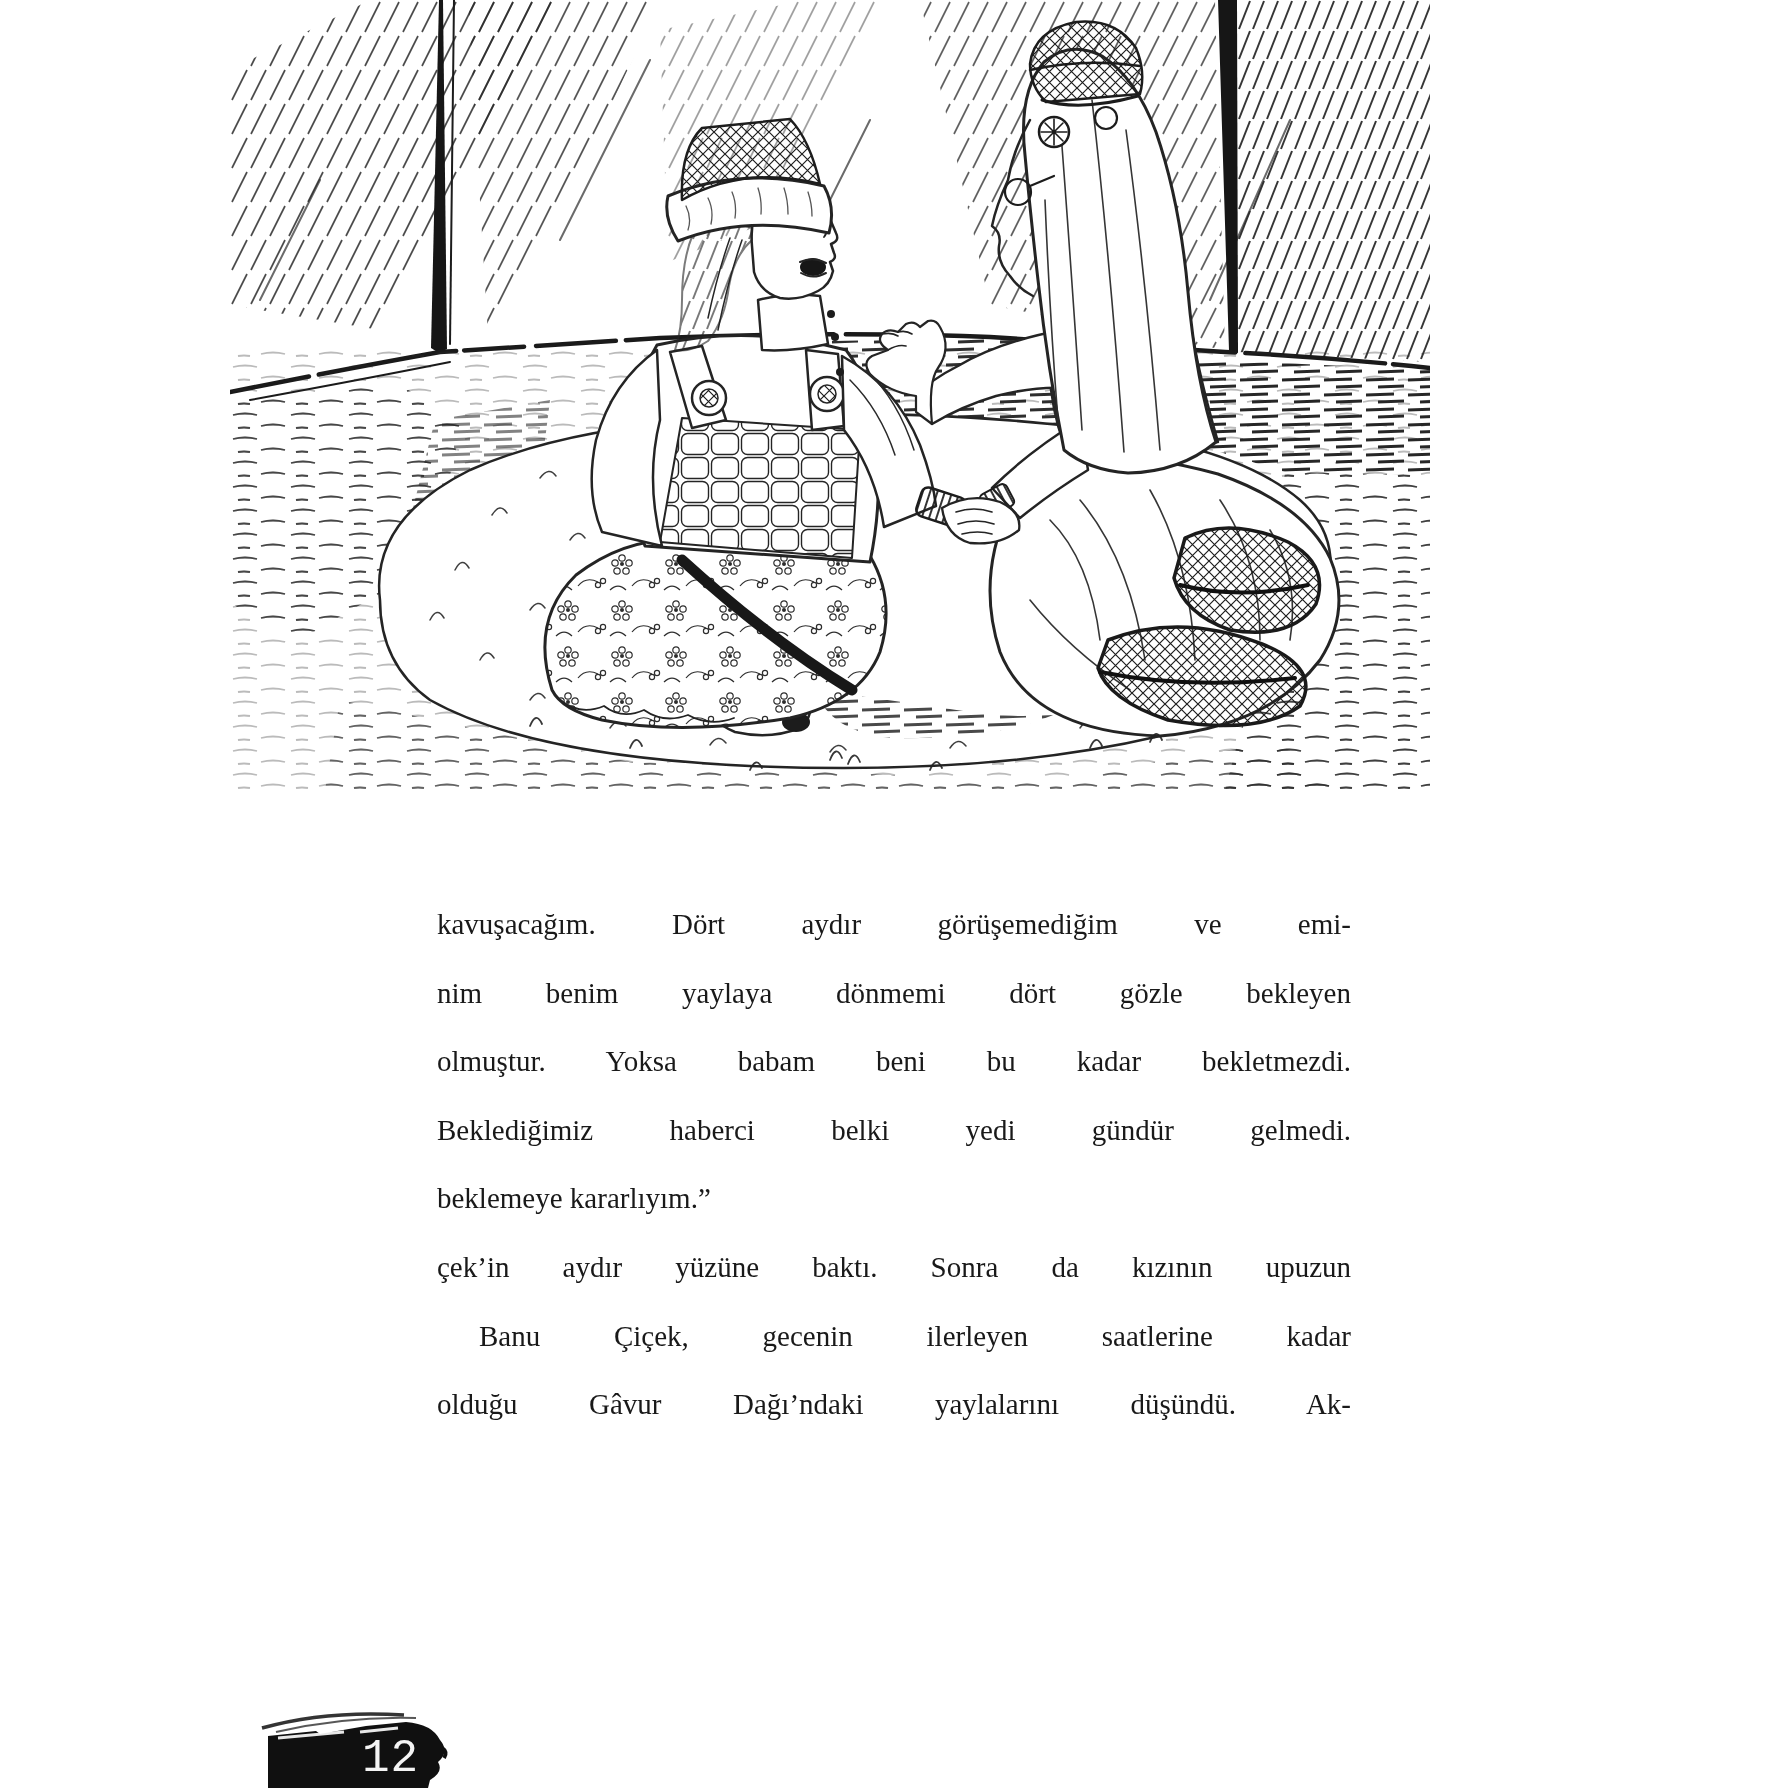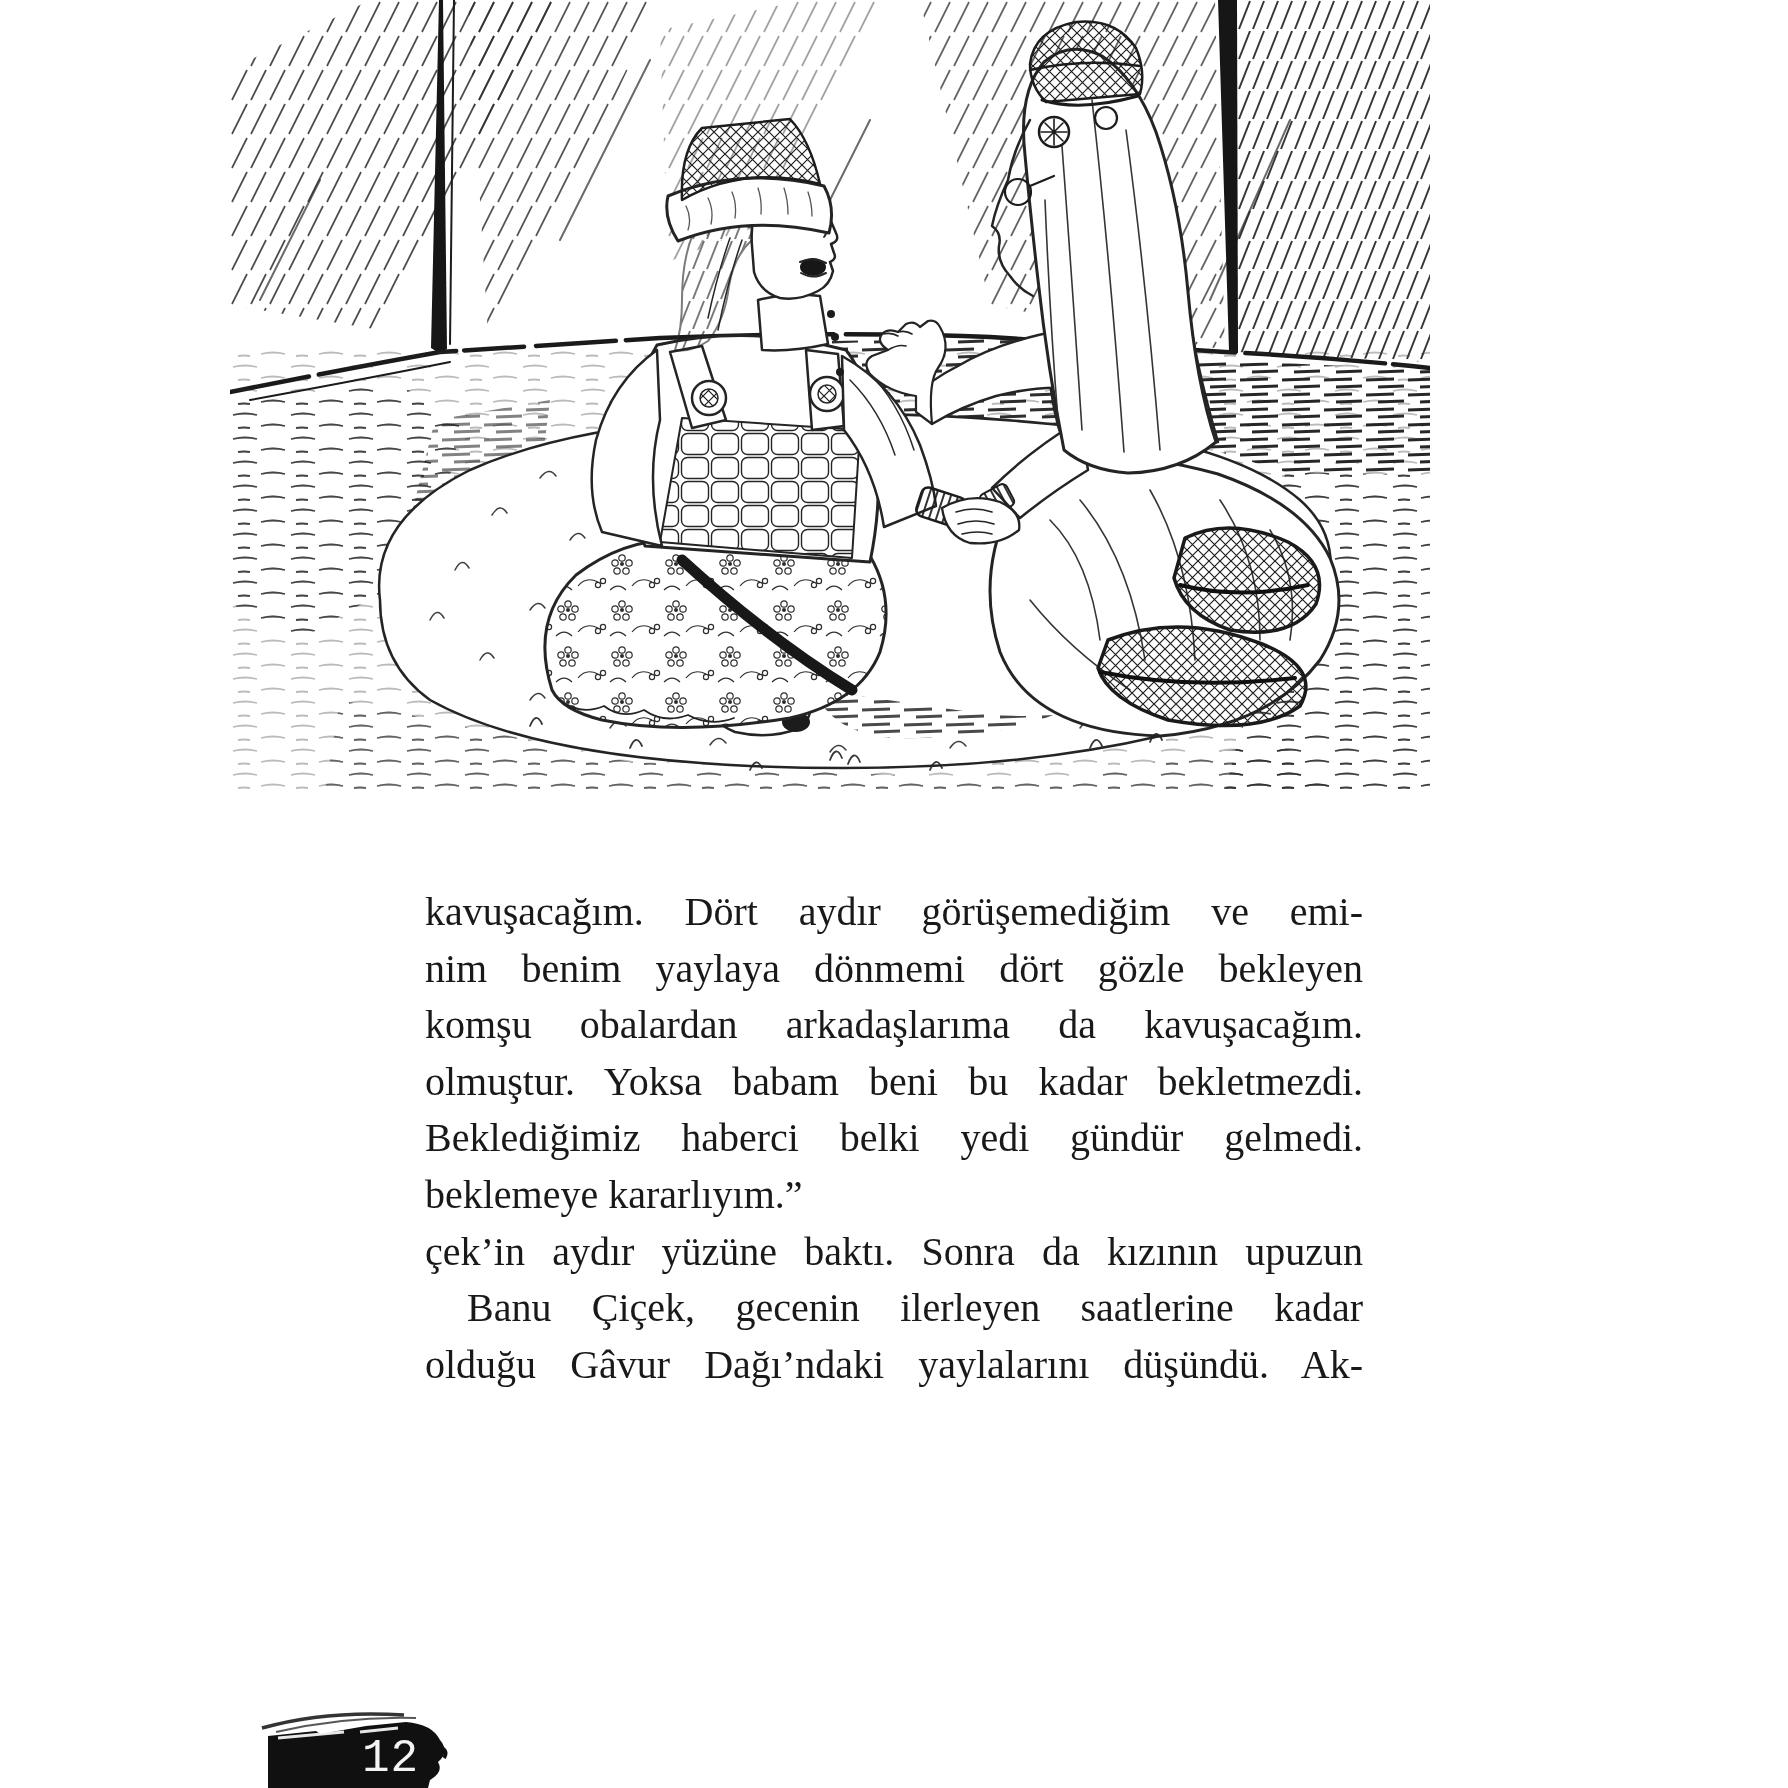--- a/index.html
+++ b/index.html
@@ -6,21 +6,21 @@
   body{width:1788px;height:1788px;position:relative;overflow:hidden;
        font-family:"Liberation Serif","DejaVu Serif",serif;}
   .page{position:absolute;inset:0;background:#ffffff;}
 
   
   .illustration{position:absolute;left:230px;top:0;width:1200px;height:790px;margin:0;}
   .illustration svg{display:block;width:100%;height:100%;}
 
   
   .text-block{position:absolute;left:425px;top:884px;width:938px;color:#191919;}
-  .line{height:56.6px;line-height:56.6px;font-size:40px;margin:0;
+  .line{height:56.6px;line-height:56.6px;font-size:29px;margin:12px;
         overflow:hidden;text-align:justify;white-space:normal;}
   .line.j{text-align-last:justify;}
   .line.indent{text-indent:42px;}
 
   
   .page-badge{position:absolute;left:256px;top:1698px;width:210px;height:90px;font-family:Liberation Mono, monospace;}
   .page-badge svg{position:absolute;left:0;top:0;width:210px;height:90px;}
   .page-num{position:absolute;left:106px;top:38px;color:#f4f4f4;font-size:46px;
             line-height:1;letter-spacing:1px;}
 </style>
@@ -201,21 +201,20 @@
           <path d="M600,760 q6,-16 12,-2 M618,764 q6,-16 12,-2 M400,748 q6,-15 12,-2 M300,726 q6,-15 12,-2
                    M860,748 q6,-15 12,-2 M920,742 q6,-15 12,-2 M700,770 q6,-15 12,-2 M520,770 q6,-14 12,-2"></path>
         </g>
       </g>
     </svg>
   </figure>
 
   <div class="text-block">
     <p class="line j">kavuşacağım. Dört aydır görüşemediğim ve emi-</p>
     <p class="line j">nim benim yaylaya dönmemi dört gözle bekleyen</p>
-    <p class="line j">komşu obalardan arkadaşlarıma da kavuşacağım.</p>
     <p class="line j">olmuştur. Yoksa babam beni bu kadar bekletmezdi.</p>
     <p class="line j">Beklediğimiz haberci belki yedi gündür gelmedi.</p>
     <p class="line">beklemeye kararlıyım.”</p>
     <p class="line j">çek’in aydır yüzüne baktı. Sonra da kızının upuzun</p>
     <p class="line j indent">Banu Çiçek, gecenin ilerleyen saatlerine kadar</p>
     <p class="line j">olduğu Gâvur Dağı’ndaki yaylalarını düşündü. Ak-</p>
   </div>
 
   <div class="page-badge">
     <svg viewBox="0 0 210 90" xmlns="http://www.w3.org/2000/svg">

